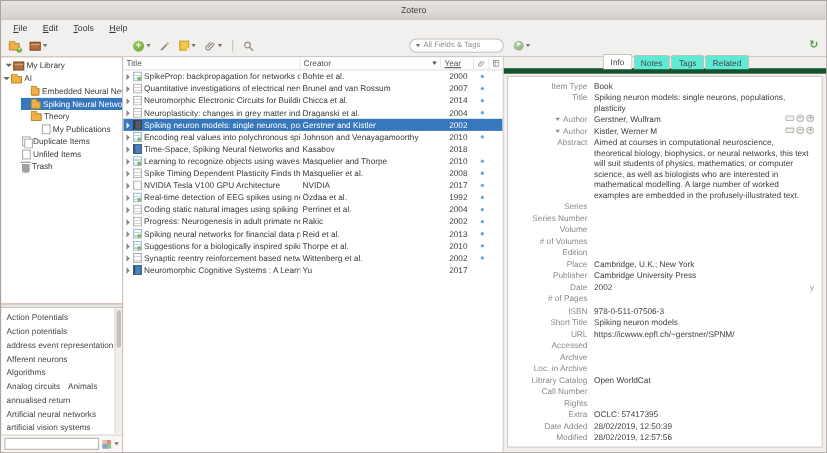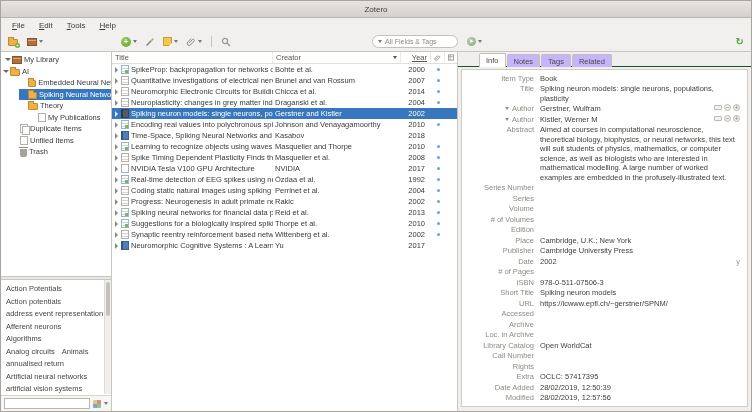--- a/index.html
+++ b/index.html
@@ -82,36 +82,36 @@
   .tag-filter-row{height:16px;flex:none;border-top:1px solid #d8d4d0;display:flex;align-items:center;gap:3px;padding:0 3px;background:#f7f6f4;}
   .tag-filter-row input{flex:1;height:11px;border:1px solid #b9b5b0;background:#fff;font-size:7px;padding:0 2px;font-family:inherit;min-width:0;}
   .ic-sprocket{width:8px;height:8px;flex:none;background:conic-gradient(#d98b8b 0 25%,#8bc98b 0 50%,#8b9bd9 0 75%,#d9c98b 0);border-radius:1px;}
 
   
   .middle-pane{width:346px;flex:none;background:#fff;border-right:1px solid var(--border);display:flex;flex-direction:column;overflow:hidden;}
   .lgrid{display:grid;grid-template-columns:1fr 128px 30px 14px 12px;}
   .list-header{height:12px;flex:none;border-bottom:1px solid #e2dfdb;color:#555;align-items:center;}
   .list-header .hcell{padding:0 3px;border-right:1px solid #eceae7;height:100%;display:flex;align-items:center;overflow:hidden;}
   .hcreator{justify-content:space-between;}
-  .hyear{justify-content:flex-end;text-decoration:underline;}
+  .hyear{justify-content:flex-start;text-decoration:underline;}
   .hsort{width:0;height:0;border-left:2.5px solid transparent;border-right:2.5px solid transparent;border-top:3px solid #55524e;}
   .rows{flex:1;overflow:hidden;}
   .irow{height:11px;align-items:center;cursor:default;}
   .irow .tcell{display:flex;align-items:center;gap:2px;padding-left:2px;overflow:hidden;white-space:nowrap;}
   .irow .ccell{overflow:hidden;white-space:nowrap;padding-left:2px;}
   .irow .ycell{text-align:right;padding-right:6px;}
   .irow .dcell{display:flex;justify-content:center;align-items:center;}
   .dot{width:3px;height:3px;border-radius:50%;background:var(--dot);}
   .irow.selected{background:var(--sel);color:#fff;}
   .irow.selected .tw.col i{border-left-color:#dce9f7;}
 
   
   .right-pane{flex:1;display:flex;flex-direction:column;background:#f1efed;min-width:0;}
-  .tabs{height:15px;flex:none;display:flex;align-items:flex-end;padding-left:21px;border-bottom:1px solid #14532d;}
-  .tab{padding:2px 6px 1px;font-size:7.5px;border:1px solid #c3bfba;border-bottom:none;background:#c4b5fd;color:#4a4845;margin-right:1px;border-radius:2px 2px 0 0;position:relative;top:1px;}
+  .tabs{height:15px;flex:none;display:flex;align-items:flex-end;padding-left:21px;border-bottom:5px solid #14532d;justify-content:center;}
+  .tab{padding:2px 6px 1px;font-size:7.5px;border:1px solid #c3bfba;border-bottom:none;background:#5eead4;color:#4a4845;margin-right:1px;border-radius:2px 2px 0 0;position:relative;top:1px;}
   .tab.active{background:#fff;padding-bottom:2px;}
   .details-box{flex:1;margin:2px 3px 4px 3px;background:#fff;border:1px solid #cfcbc6;overflow:hidden;padding:3px 2px;}
   .frow{display:grid;grid-template-columns:74px 1fr auto;align-items:start;padding:0.5px 2px;font-size:7.5px;line-height:9.5px;}
   .flabel{color:var(--label);text-align:right;padding-right:6px;white-space:nowrap;display:flex;justify-content:flex-end;align-items:center;gap:3px;}
   .fvalue{color:var(--value);word-wrap:break-word;}
   .fsuffix{color:#9a9792;padding-right:3px;display:flex;align-items:center;gap:2px;}
   .mini-tri{width:0;height:0;border-left:2.5px solid transparent;border-right:2.5px solid transparent;border-top:3px solid #8f8c88;}
   .box-btn{width:8px;height:5px;border:1px solid #bcb8b3;background:#f4f2ef;border-radius:1px;}
   .circ-btn{width:7px;height:7px;border-radius:50%;border:1px solid #bcb8b3;background:#f1efec;color:#8a8784;font-size:7px;line-height:5px;text-align:center;}
 
@@ -614,28 +614,28 @@
           </div>
           <div class="frow">
             <div class="flabel">
               <span>Abstract</span>
             </div>
             <div class="fvalue">Aimed at courses in computational neuroscience, theoretical biology, biophysics, or neural networks, this text will suit students of physics, mathematics, or computer science, as well as biologists who are interested in mathematical modelling. A large number of worked examples are embedded in the profusely-illustrated text.</div>
             <div class="fsuffix"></div>
           </div>
           <div class="frow">
             <div class="flabel">
+              <span>Series</span>
+            </div>
+            <div class="fvalue"></div>
+            <div class="fsuffix"></div>
+          </div>
+          <div class="frow">
+            <div class="flabel">
               <span>Series Number</span>
-            </div>
-            <div class="fvalue"></div>
-            <div class="fsuffix"></div>
-          </div>
-          <div class="frow">
-            <div class="flabel">
-              <span>Series</span>
             </div>
             <div class="fvalue"></div>
             <div class="fsuffix"></div>
           </div>
           <div class="frow">
             <div class="flabel">
               <span>Volume</span>
             </div>
             <div class="fvalue"></div>
             <div class="fsuffix"></div>

